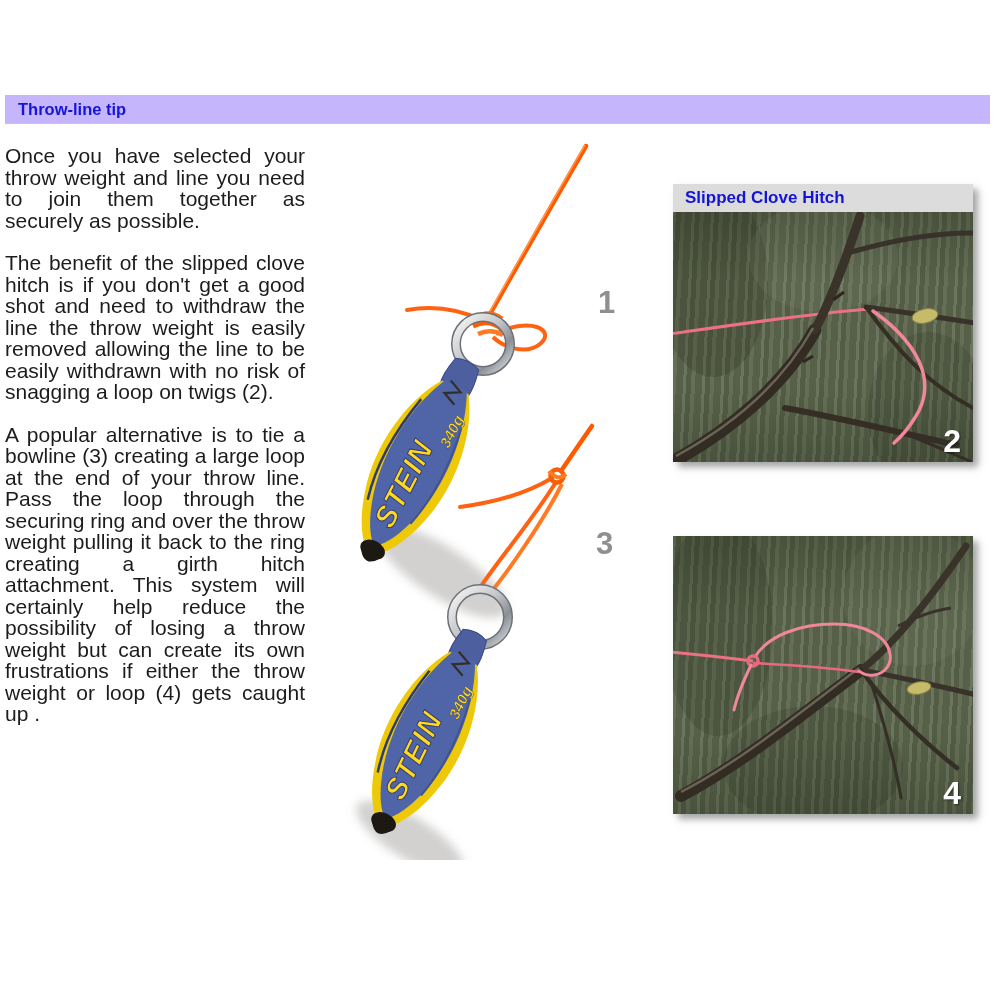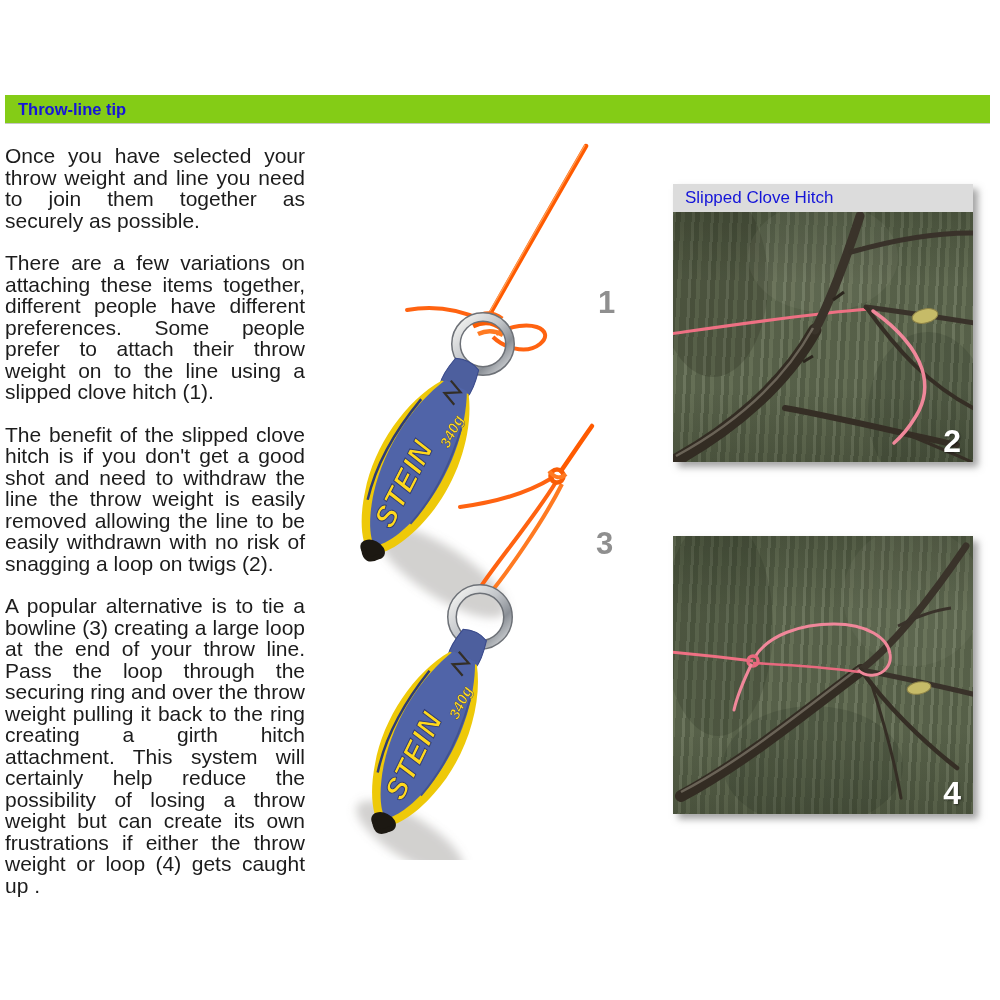--- a/index.html
+++ b/index.html
@@ -1,36 +1,36 @@
 <!DOCTYPE html>
 <html><head>
 <meta charset="utf-8">
 <style>
   html,body{margin:0;padding:0;background:#ffffff;}
   .canvas{position:relative;width:1000px;height:1000px;background:#ffffff;overflow:hidden;
           font-family:"Liberation Sans","DejaVu Sans",sans-serif;}
   
-  .main-bar{position:absolute;left:5px;top:95px;width:985px;height:28px;background:#84cc16;
+  .main-bar{position:absolute;left:5px;top:95px;width:985px;height:28px;background:#c4b5fd;
             border-bottom:1px solid #c6c6c6;}
   .main-bar span{display:block;padding-left:13px;line-height:28px;font-size:16.5px;font-weight:bold;
             color:#1515d9;}
   
   .text-col{position:absolute;left:5px;top:145px;width:300px;color:#1c1c1c;}
   .text-col p{margin:0 0 21px 0;font-size:21px;line-height:21.5px;text-align:justify;}
   
   .figure-area{position:absolute;left:330px;top:140px;width:330px;height:720px;}
   .figure-area svg{display:block;width:330px;height:720px;}
   svg text{font-family:"Liberation Sans","DejaVu Sans",sans-serif;}
   .stepnum{font-size:31px;font-weight:bold;fill:#8f8f8f;}
   
   .panel{position:absolute;width:300px;box-shadow:5px 5px 7px rgba(90,90,90,0.55);background:#dcdcdc;}
   .panel-1{left:673px;top:184px;}
   .panel-2{left:673px;top:536px;}
   .panel-header{height:28px;background:#dcdcdc;}
-  .panel-header span{display:block;padding-left:12px;line-height:28px;font-size:17px;font-weight:normal;color:#1414d8;}
+  .panel-header span{display:block;padding-left:12px;line-height:28px;font-size:17px;font-weight:bold;color:#1414d8;}
   .photo{position:relative;width:300px;overflow:hidden;
      background-color:#5e6850;
      background-image:
        linear-gradient(180deg, rgba(35,42,26,0.28), rgba(0,0,0,0) 28%, rgba(0,0,0,0) 70%, rgba(28,32,18,0.22)),
        repeating-linear-gradient(93deg,
           rgba(226,229,206,0.10) 0px, rgba(226,229,206,0.10) 3px,
           rgba(24,30,14,0.16) 3px, rgba(24,30,14,0.16) 8px,
           rgba(152,160,126,0.12) 8px, rgba(152,160,126,0.12) 12px,
           rgba(32,38,20,0.12) 12px, rgba(32,38,20,0.12) 19px);}
   .photo-1{height:250px;}
@@ -43,21 +43,20 @@
 <body>
 
 <div class="canvas">
 
   <div class="main-bar">
     <span>Throw-line tip</span>
   </div>
 
   <div class="text-col">
     <p>Once you have selected your throw weight and line you need to join them together as securely as possible.</p>
-    <p>There are a few variations on attaching these items together, different people have different preferences. Some people prefer to attach their throw weight on to the line using a slipped clove hitch (1).</p>
     <p>The benefit of the slipped clove hitch is if you don't get a good shot and need to withdraw the line the throw weight is easily removed allowing the line to be easily withdrawn  with no risk of snagging a loop on twigs (2).</p>
     <p>A popular alternative is to tie a bowline (3) creating a large loop at the end of your throw line. Pass the loop through the securing ring and over the throw weight pulling it back to the ring creating a girth hitch attachment. This system will certainly help reduce the possibility of losing a throw weight but can create its own frustrations if either the throw weight or loop (4) gets caught up .</p>
   </div>
 
   <div class="figure-area">
     <svg viewBox="0 0 330 720">
       <defs>
         <linearGradient id="metal" x1="0" y1="0" x2="1" y2="1">
           <stop offset="0" stop-color="#f7f7f4"></stop>
           <stop offset="0.45" stop-color="#c3c6ca"></stop>

